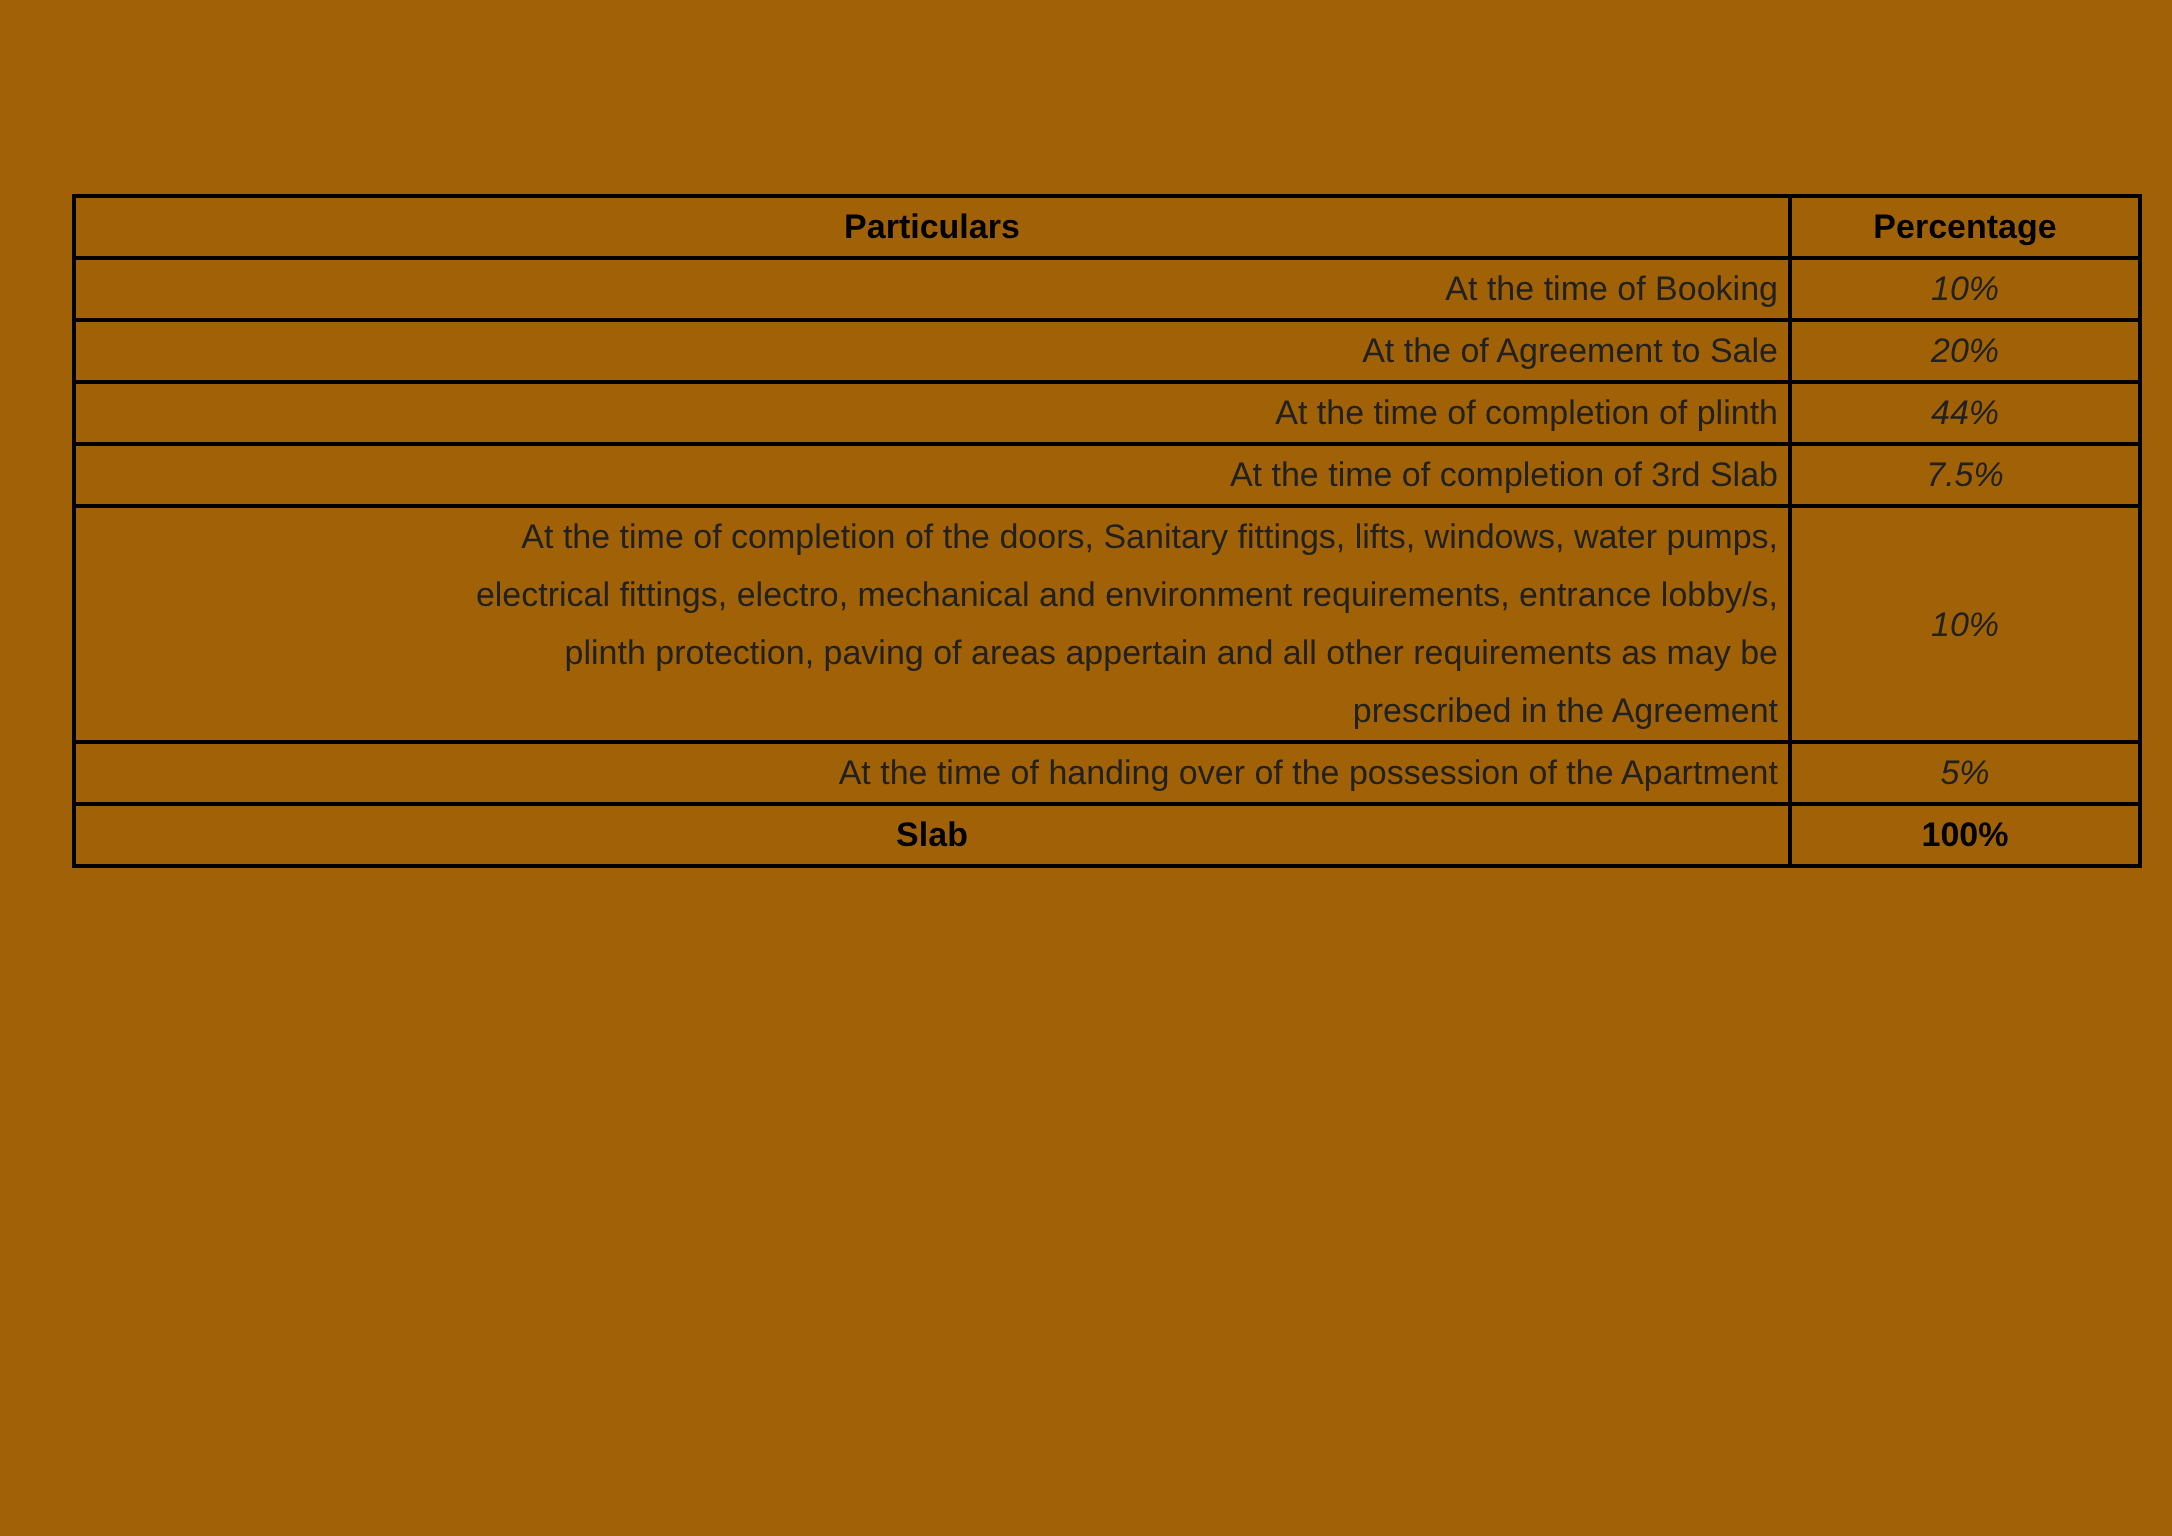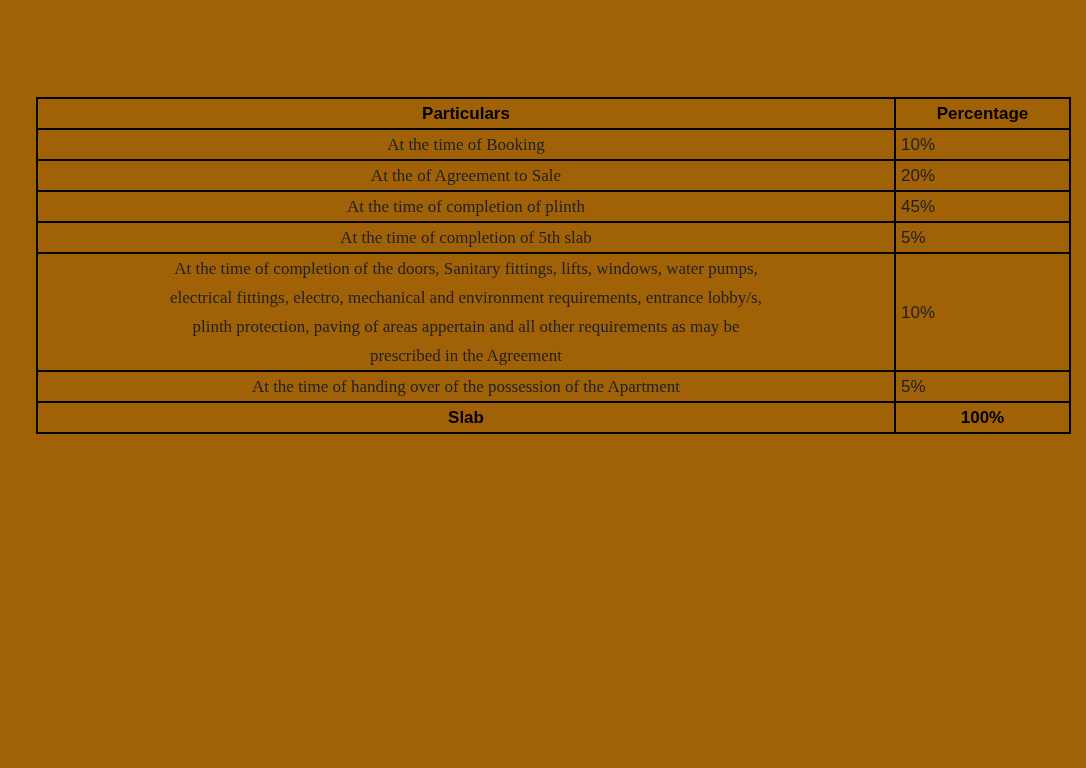--- a/index.html
+++ b/index.html
@@ -35,25 +35,26 @@
     overflow: hidden;
   }
   .col-part  { width: 846px; }
   .col-pct   { width: 163px; margin-top: 46px; }
   th {
     font-weight: bold;
     text-align: center;
     color: #000000;
   }
   td.cell-part {
-    text-align: center;
+    text-align: right;
     white-space: pre-wrap;
-    font-family: Liberation Serif, serif;
   }
   td.cell-pct {
+    text-align: center;
+    font-style: italic;
   }
   tfoot td.total-label,
   tfoot td.total-value {
     font-weight: bold;
     text-align: center;
     color: #000000;
   }
 </style>
 </head>
 <body>
@@ -72,29 +73,29 @@
     <td class="cell-pct">10%</td>
   </tr>
 
   <tr>
     <td class="cell-part">At the of Agreement to Sale</td>
     <td class="cell-pct">20%</td>
   </tr>
 
   <tr>
     <td class="cell-part">At the time of completion of plinth</td>
-    <td class="cell-pct">45%</td>
+    <td class="cell-pct">44%</td>
   </tr>
 
 
+  <tr>
+    <td class="cell-part">At the time of completion of 3rd Slab</td>
+    <td class="cell-pct">7.5%</td>
+  </tr>
 
-  <tr>
-    <td class="cell-part">At the time of completion of 5th slab</td>
-    <td class="cell-pct">5%</td>
-  </tr>
 
 
 
 
 
   <tr>
     <td class="cell-part">At the time of completion of the doors, Sanitary fittings, lifts, windows, water pumps,
 electrical fittings, electro, mechanical and environment requirements, entrance lobby/s,
 plinth protection, paving of areas appertain and all other requirements as may be
 prescribed in the Agreement</td>

